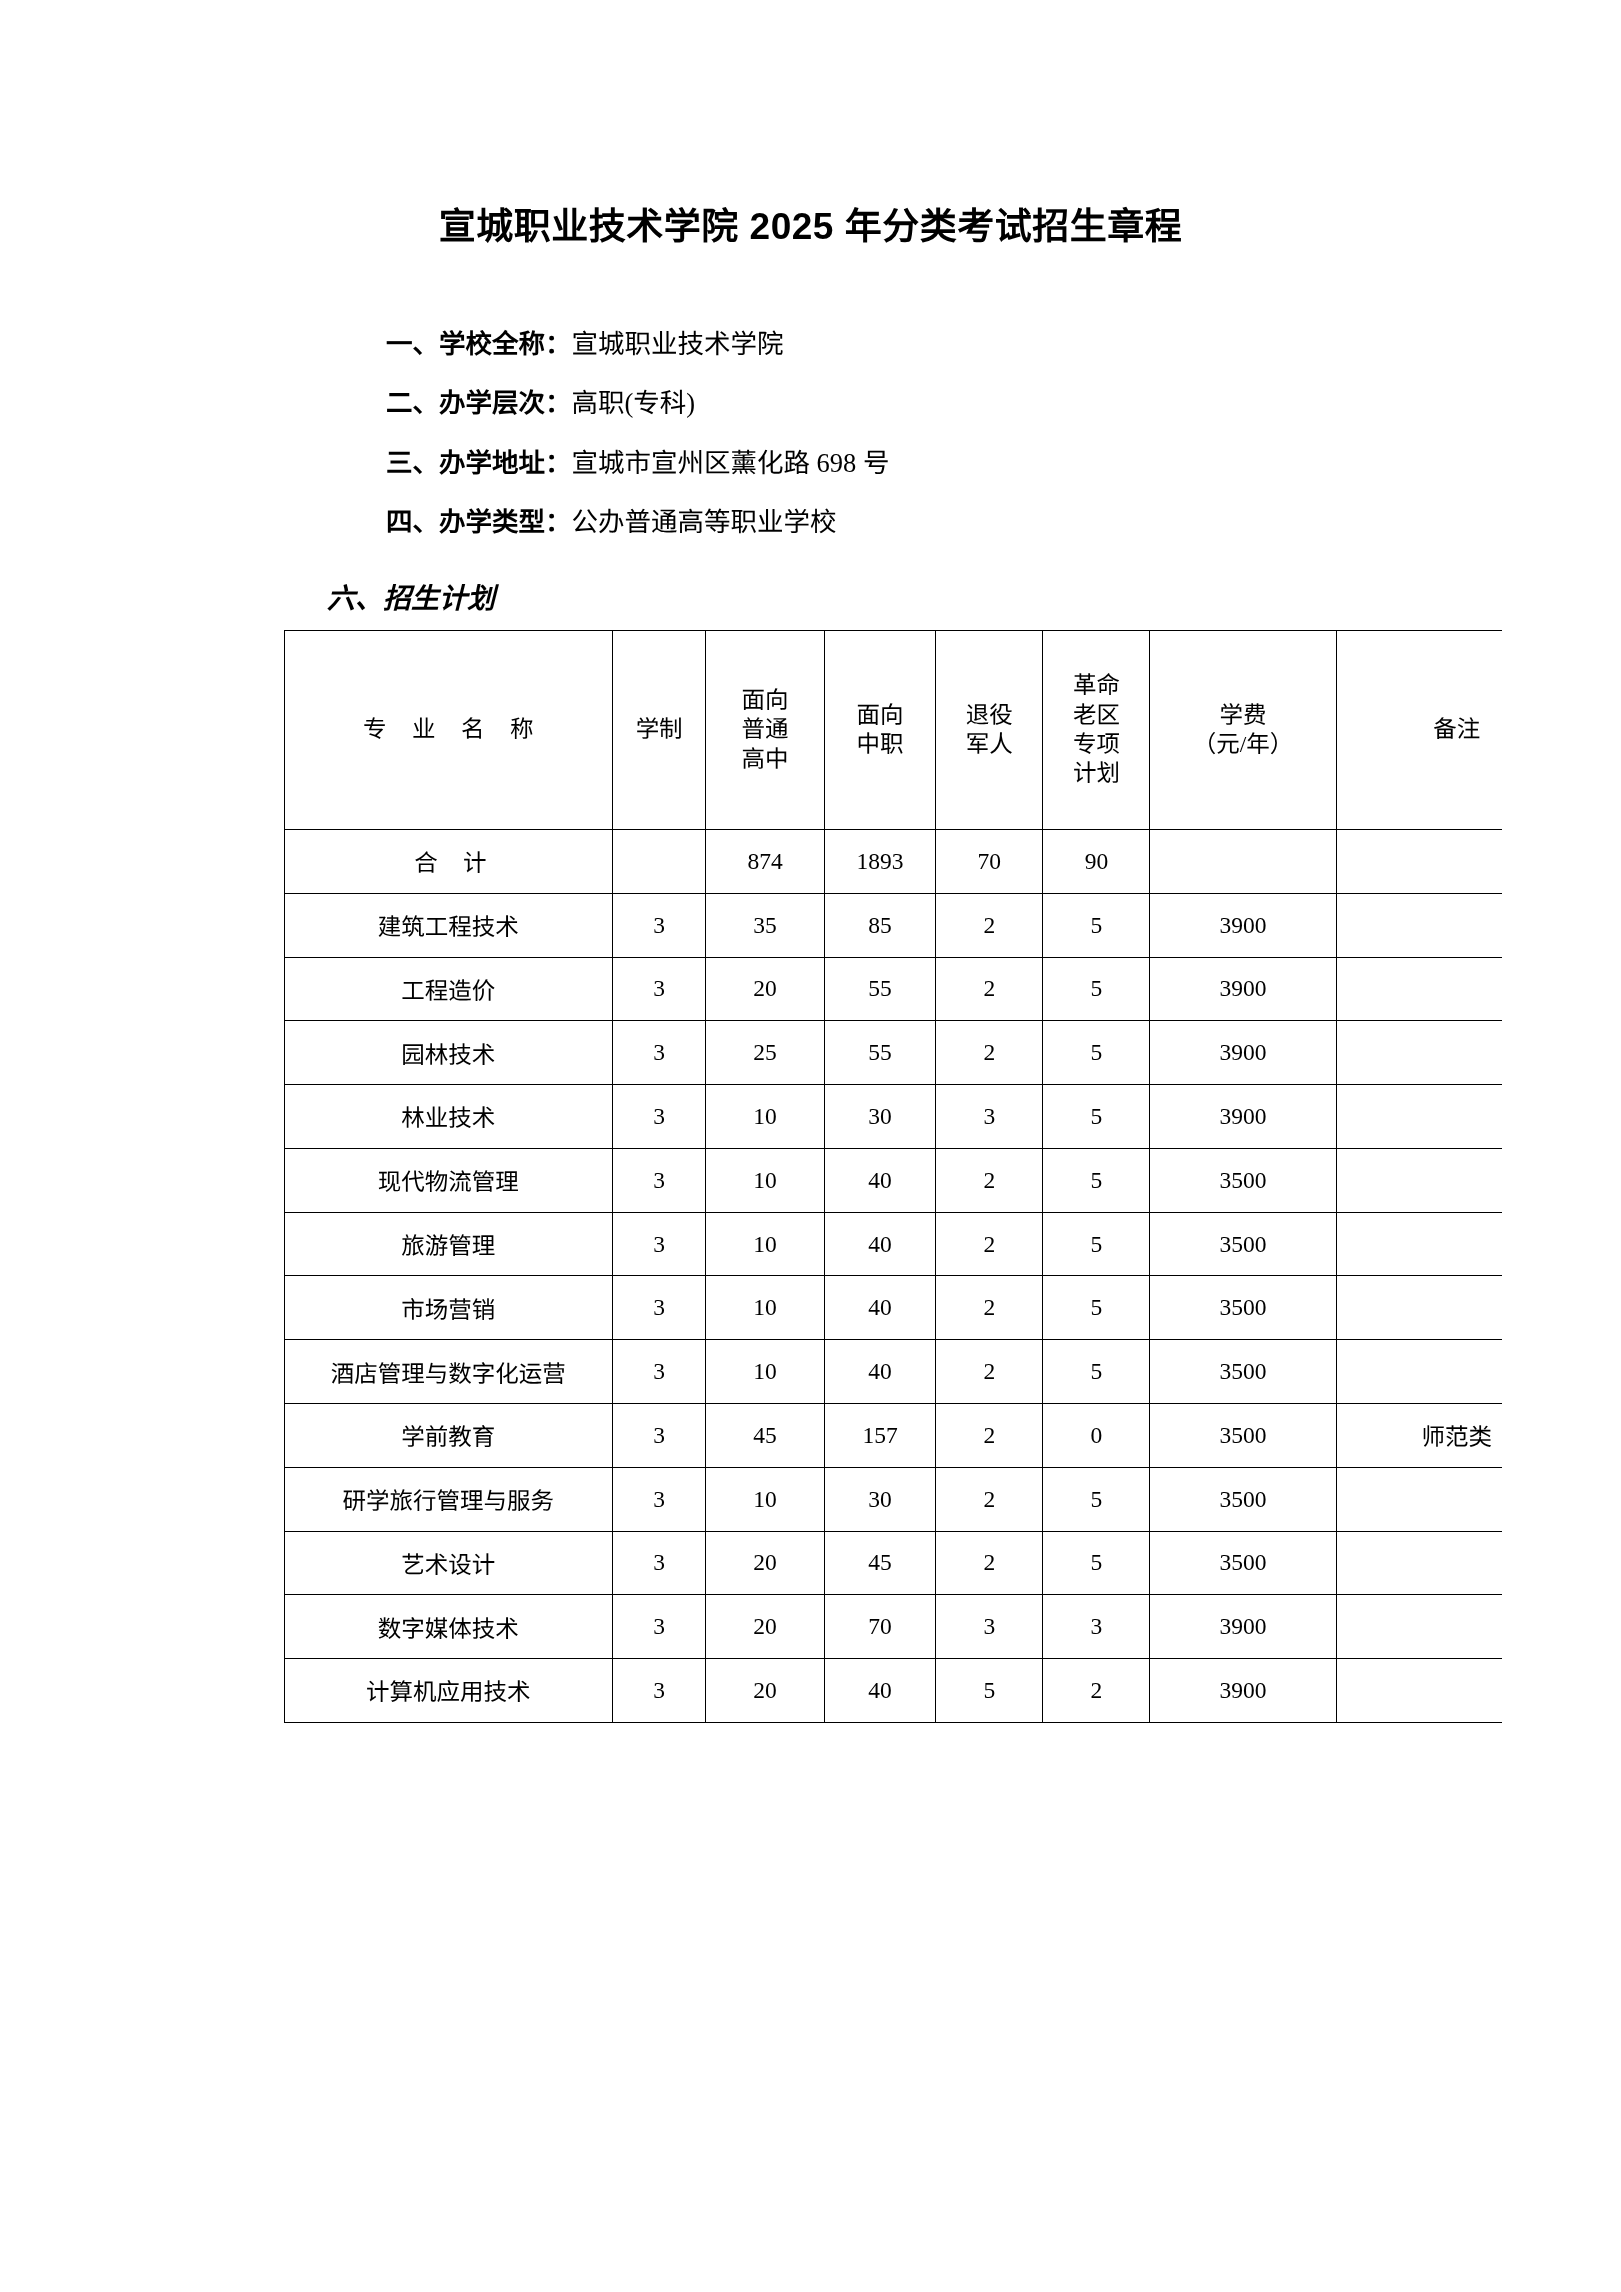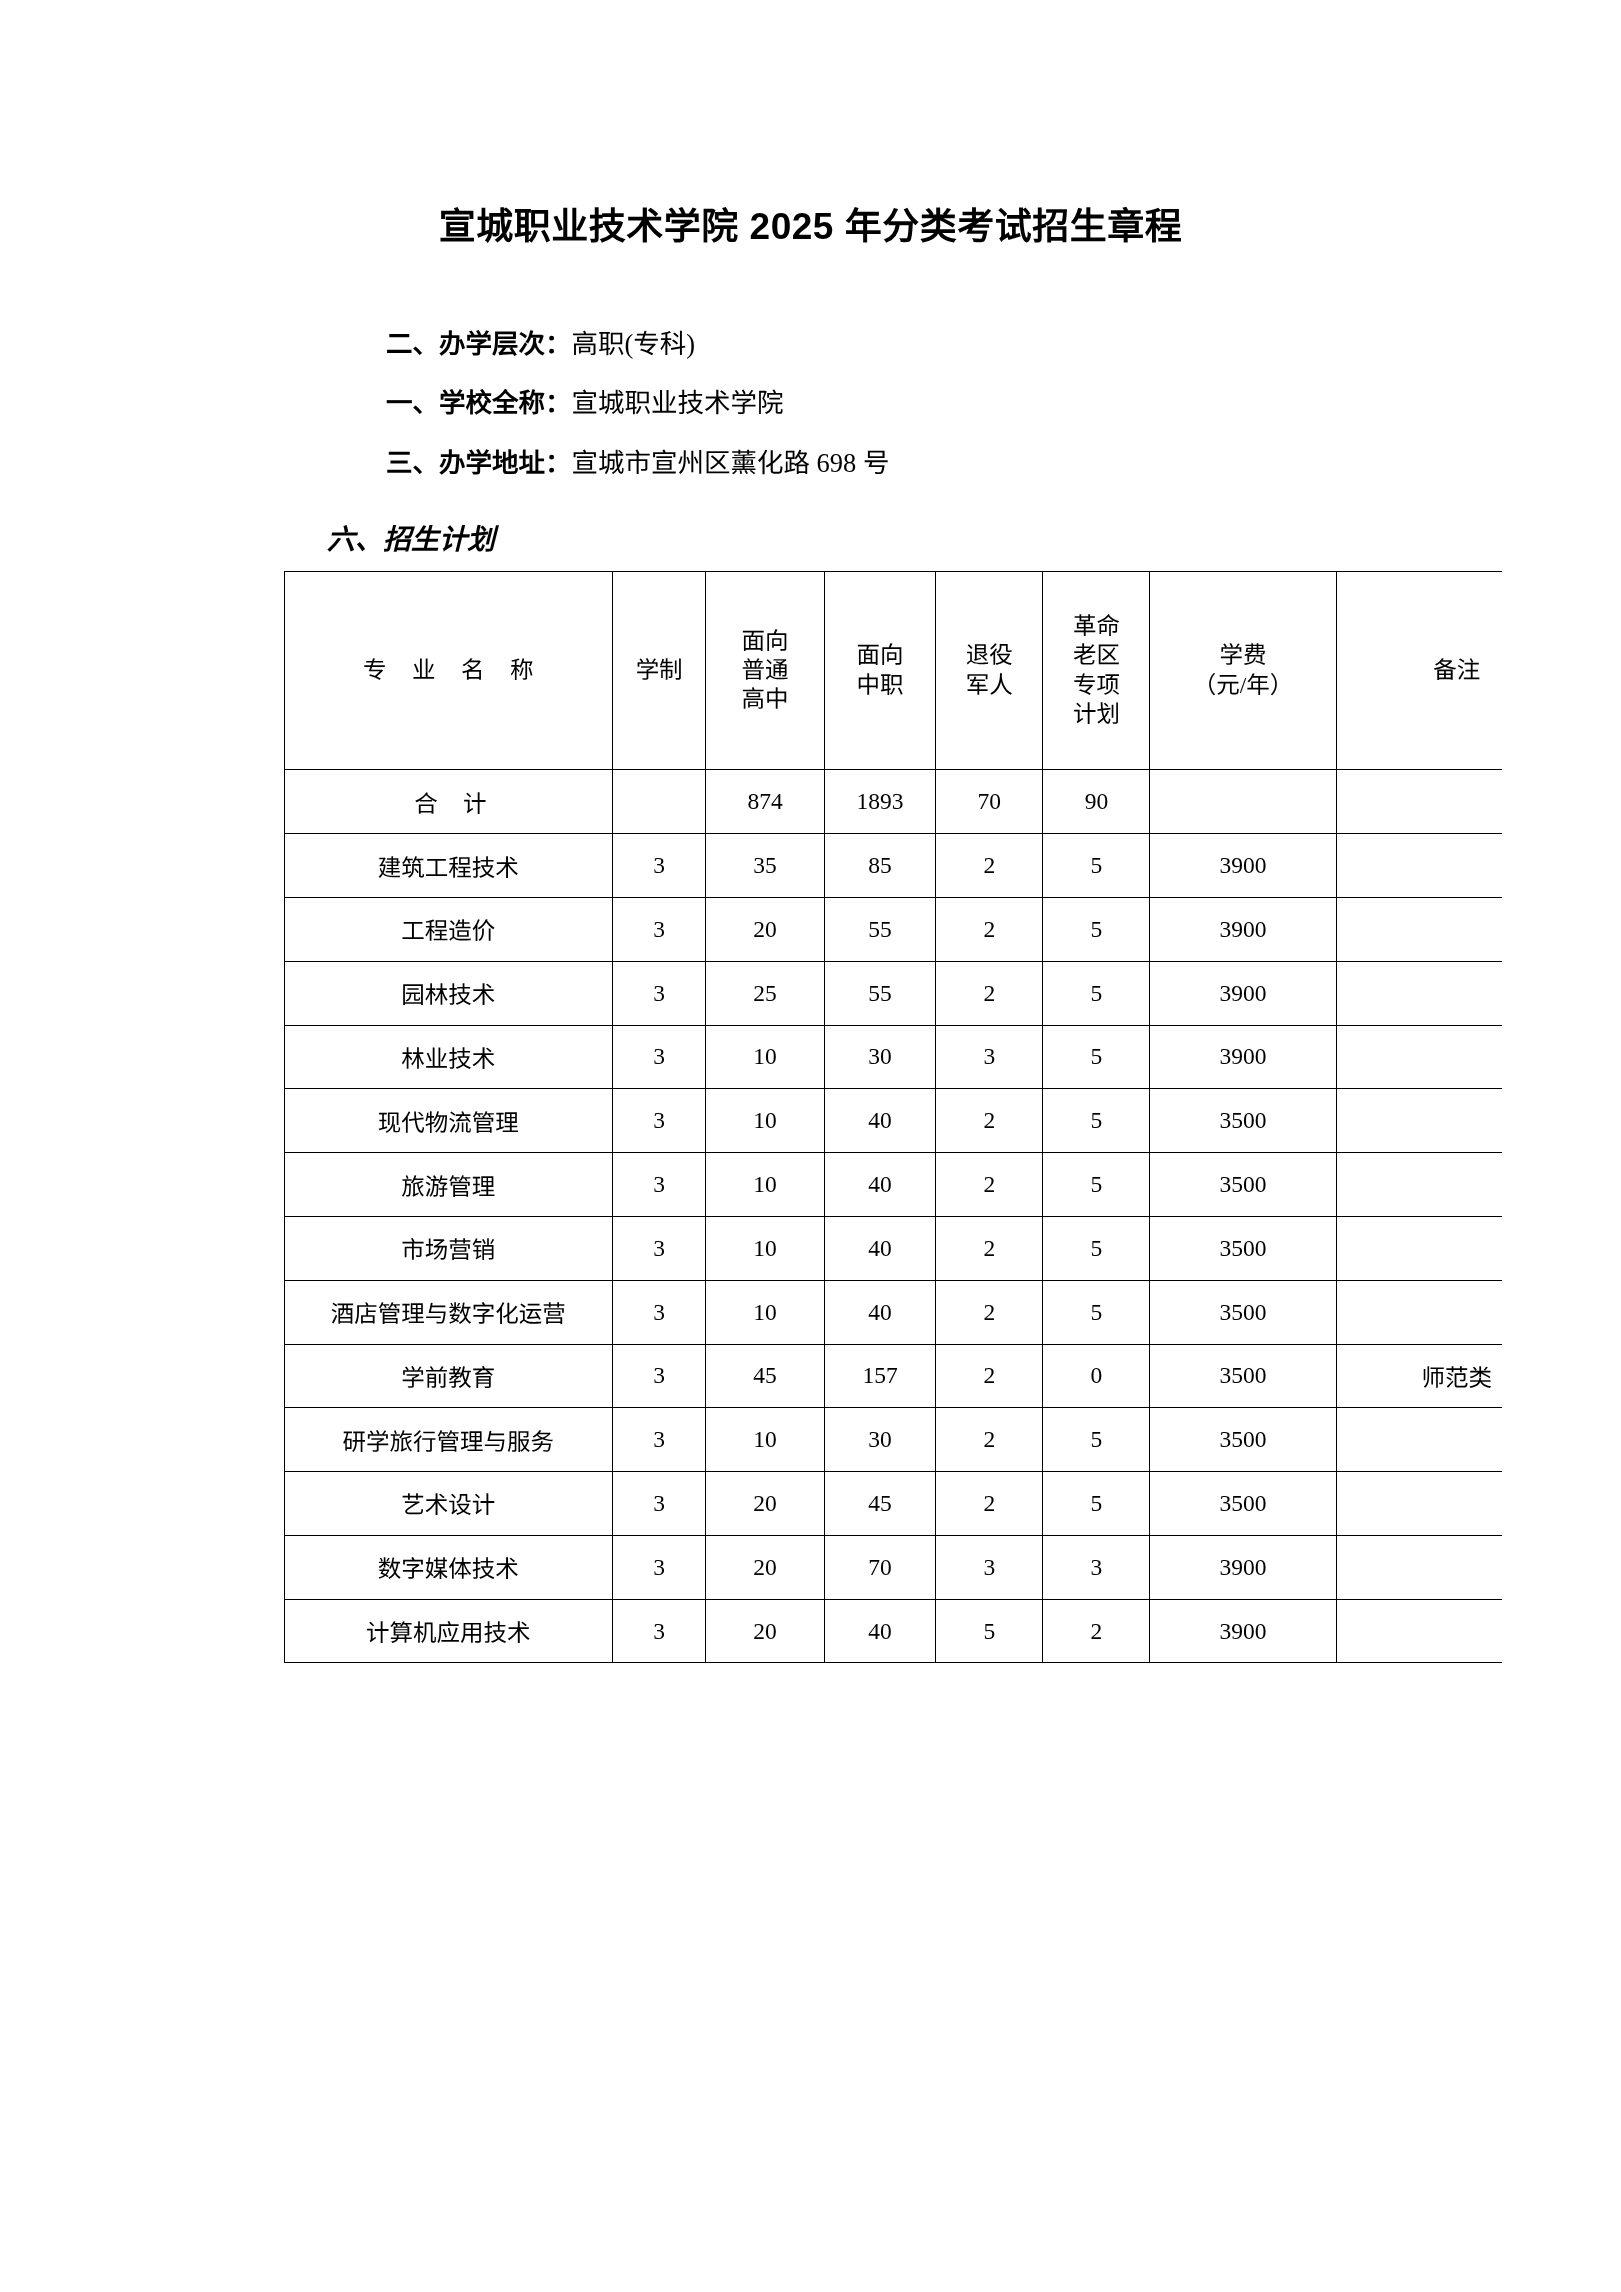--- a/index.html
+++ b/index.html
@@ -100,31 +100,34 @@
 </style>
 </head>
 <body>
 
 <div class="page">
   <div class="content">
 
     <h1 class="doc-title">宣城职业技术学院 2025 年分类考试招生章程</h1>
 
     <p class="para">
+      <span class="indent"></span><span class="lbl">一、学校全称：</span><span>宣城职业技术学院</span>
+    </p>
+
+    <p class="para">
       <span class="indent"></span><span class="lbl">二、办学层次：</span><span>高职(专科)</span>
-    </p>
-
-    <p class="para">
-      <span class="indent"></span><span class="lbl">一、学校全称：</span><span>宣城职业技术学院</span>
     </p>
 
     <p class="para">
       <span class="indent"></span><span class="lbl">三、办学地址：</span><span>宣城市宣州区薰化路 698 号</span>
     </p>
 
+    <p class="para">
+      <span class="indent"></span><span class="lbl">四、办学类型：</span><span>公办普通高等职业学校</span>
+    </p>
 
 
     <h2 class="section-heading">六、招生计划</h2>
 
     <table class="plan">
       <colgroup>
         <col class="col-major">
           <col class="col-years">
           <col class="col-gen">
           <col class="col-voc">

